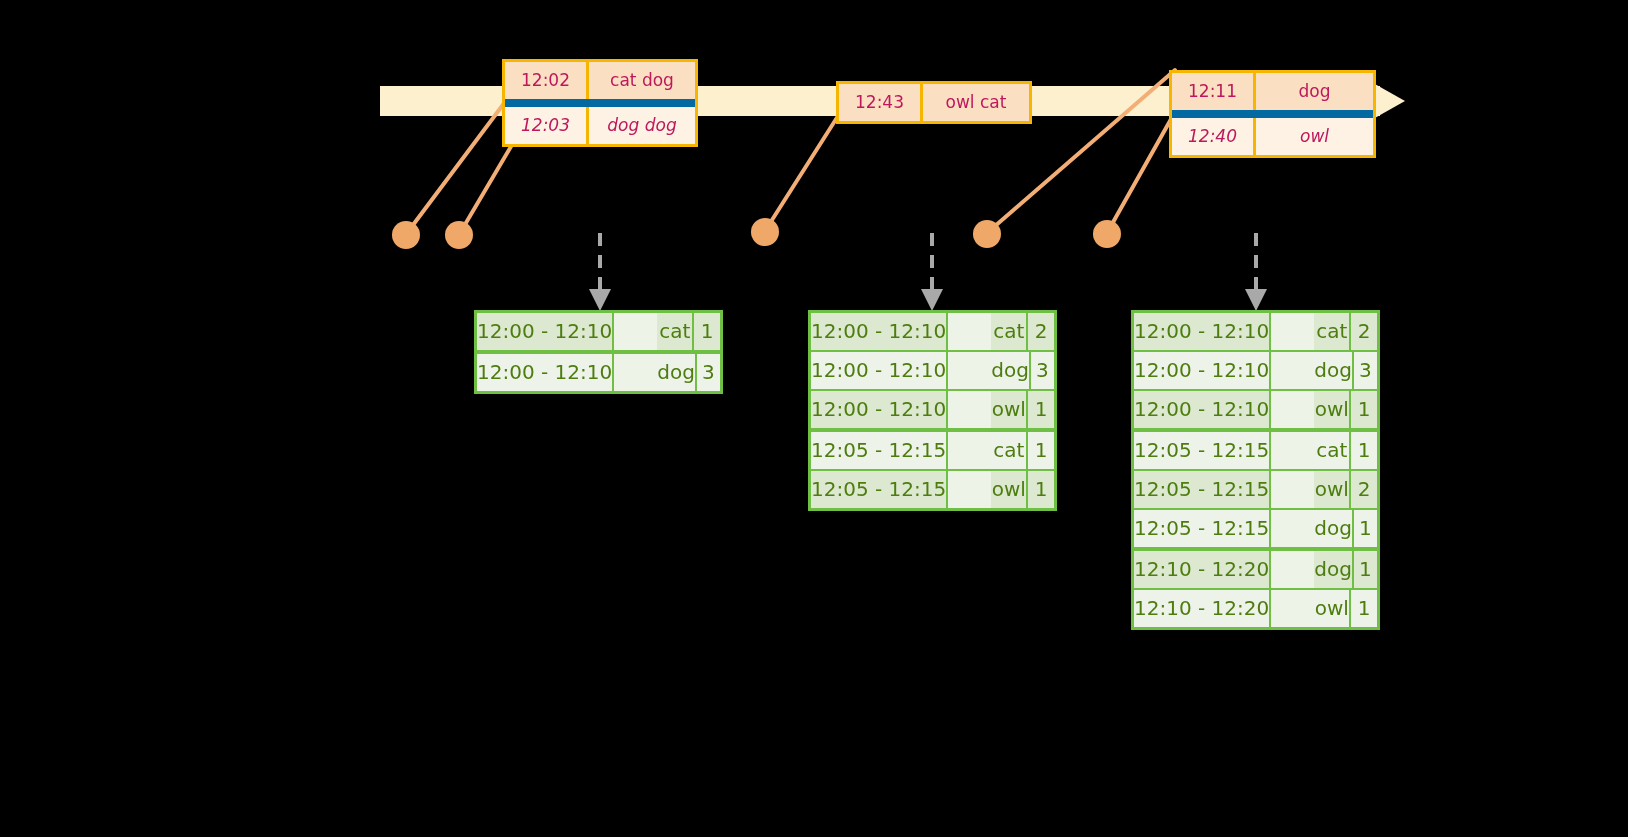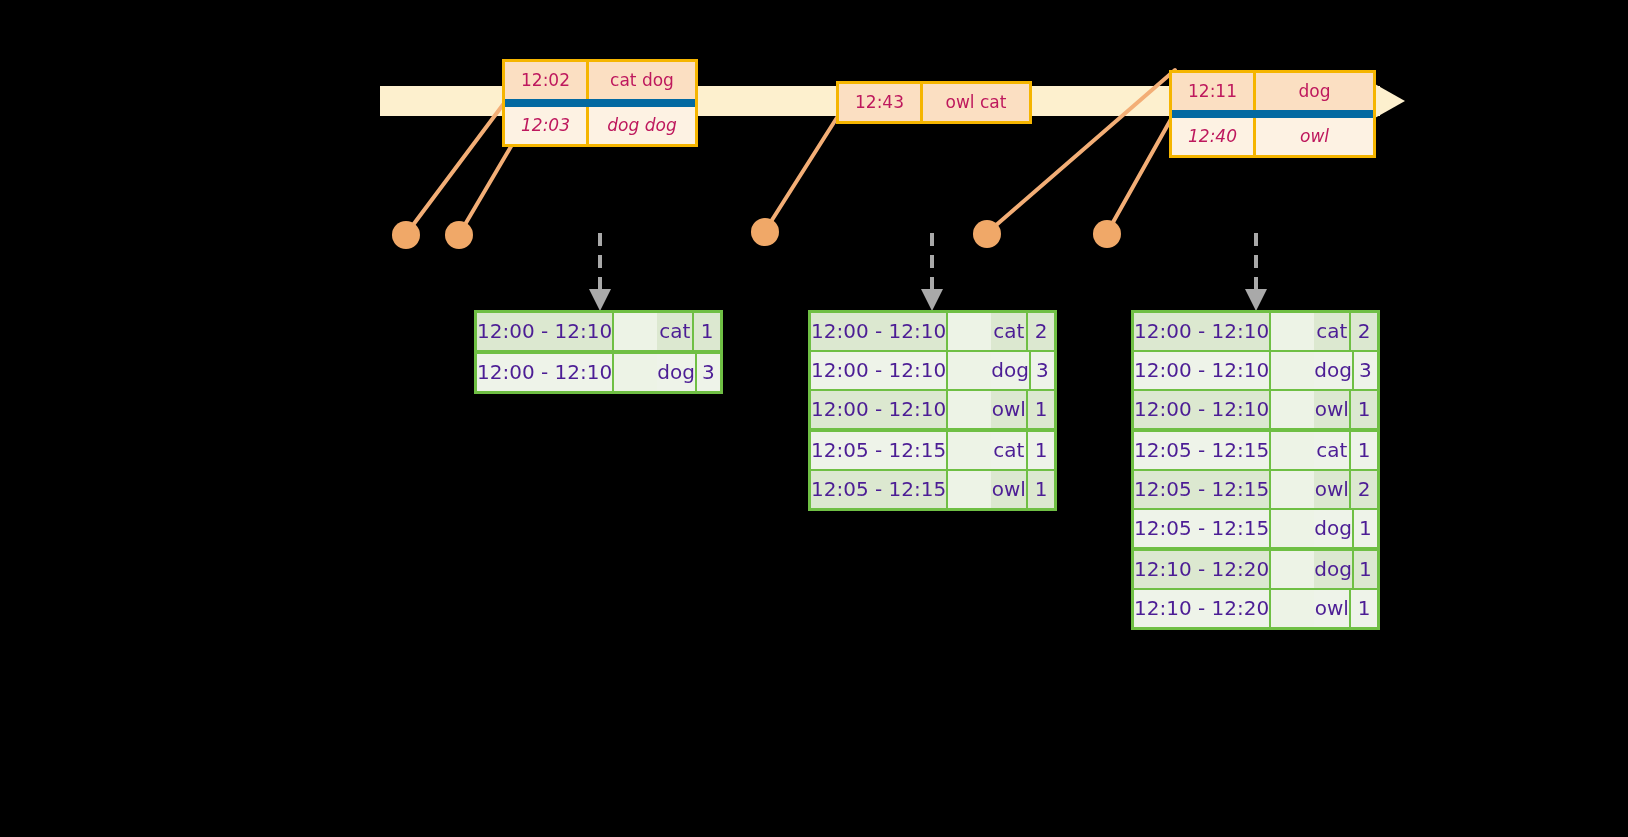--- a/index.html
+++ b/index.html
@@ -74,21 +74,21 @@
   }
   .res-row {
     display: flex;
     box-sizing: border-box;
     border-bottom: 2px solid #6FBF44;
   }
   .res-row:last-child { border-bottom: none; }
   .res-row.group-end { border-bottom: 4px solid #6FBF44; }
   .res-cell {
     box-sizing: border-box;
-    color: #4c1d95;
+    color: #4d7c0f;
     font-size: 20px;
     line-height: 37px;
     height: 37px;
     text-align: center;
     white-space: nowrap;
     background: #EEF3E9;
     border-right: 2px solid #6FBF44;
   }
   .res-cell:last-child { border-right: none; }
   .res-row.shade .res-cell { background: #DCE8D0; }

